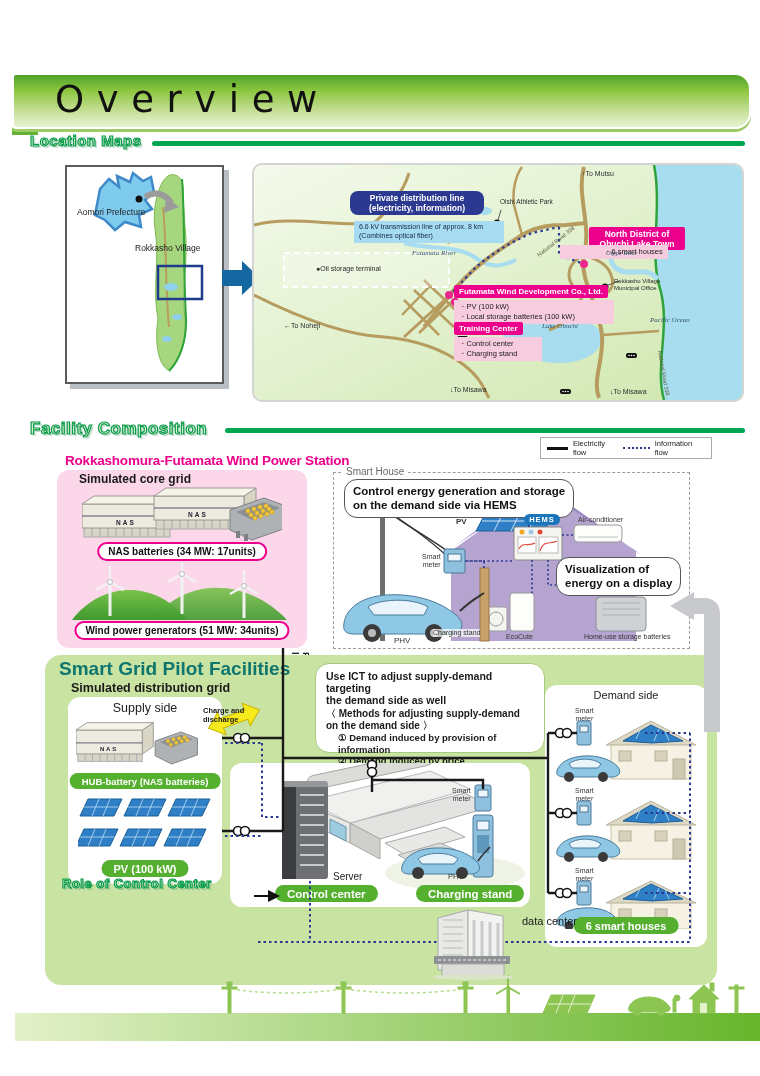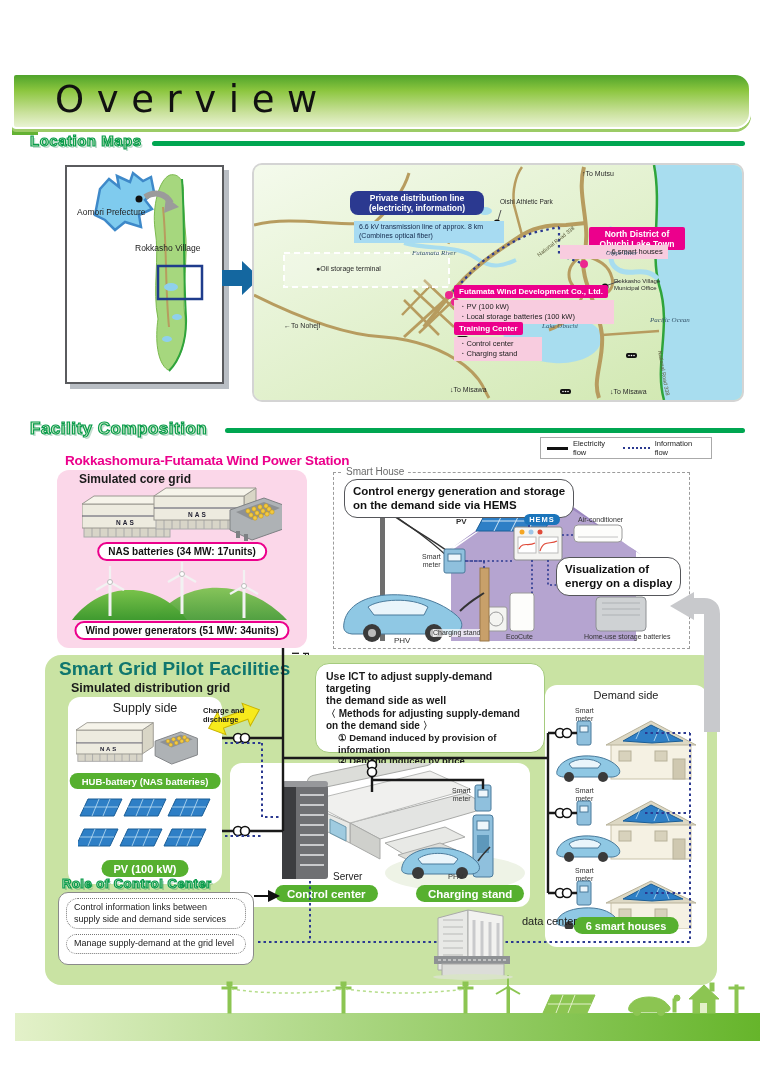--- a/index.html
+++ b/index.html
@@ -548,25 +548,20 @@
             <circle cx="18" cy="47" r="4.5" fill="#3a3a3a"></circle>
               <circle cx="50" cy="47" r="4.5" fill="#3a3a3a"></circle>
           </g>
         </svg>
       </div>
 
       <div class="abs green-pill" style="left:50%;top:232px;transform:translateX(-50%);">6 smart houses</div>
     </div>
 
     <div class="abs bub-head" style="left:17px;top:221px;font-size:13px;">Role of Control Center</div>
-    <div class="wbox" style="left:13px;top:237px;width:194px;height:71px;border:1.5px solid #8a8a8a;border-radius:10px;">
-      <div class="dot-pill pre">Control information links between
-supply side and demand side services</div>
-      <div class="dot-pill">Manage supply-demand at the grid level</div>
-    </div>
   </div>
 
   <div class="abs" style="left:428px;top:900px;z-index:45;">
     <svg width="90" height="80" viewBox="0 0 90 80">
       <polygon points="10,70 10,18 40,10 40,70" fill="#e8e9e6" stroke="#a9aaa8"></polygon>
       <path d="M15,20 H35 M15,27 H35 M15,34 H35 M15,41 H35 M15,48 H35 M15,55 H35" stroke="#b9bab8"></path>
       <polygon points="40,10 75,16 75,70 40,70" fill="#f2f2f0" stroke="#a9aaa8"></polygon>
       <path d="M46,20 V64 M54,21 V64 M62,22 V64 M70,23 V64" stroke="#c9cacc" stroke-width="3"></path>
       <rect x="6" y="56" width="76" height="8" fill="#8e9194"></rect>
       <path d="M10,60 H80" stroke="#f2f2f0" stroke-width="1" stroke-dasharray="3,2"></path>

